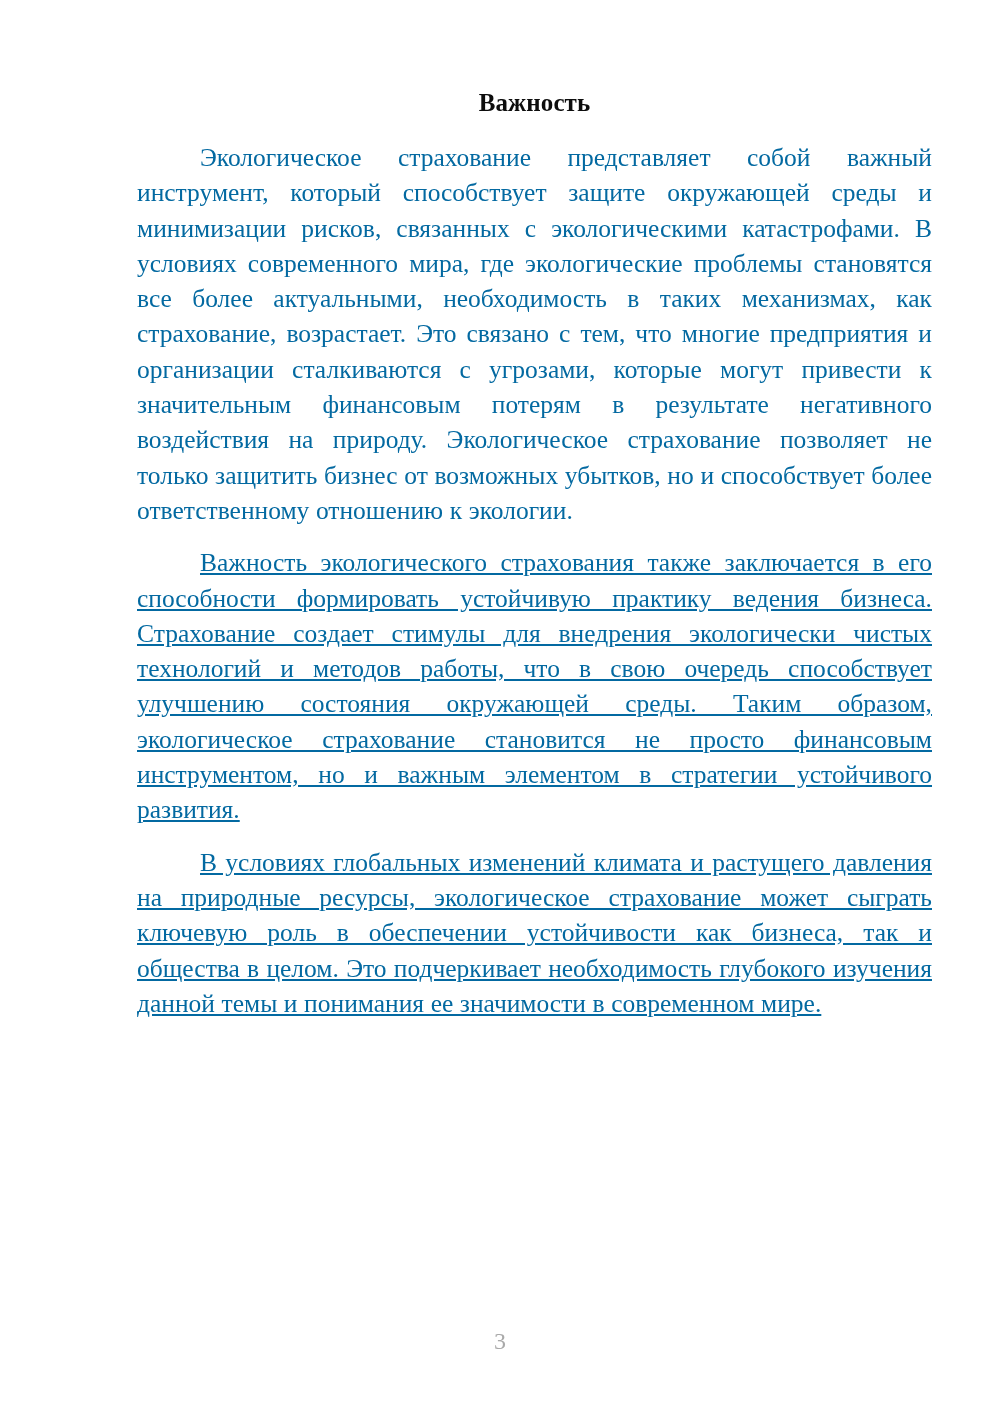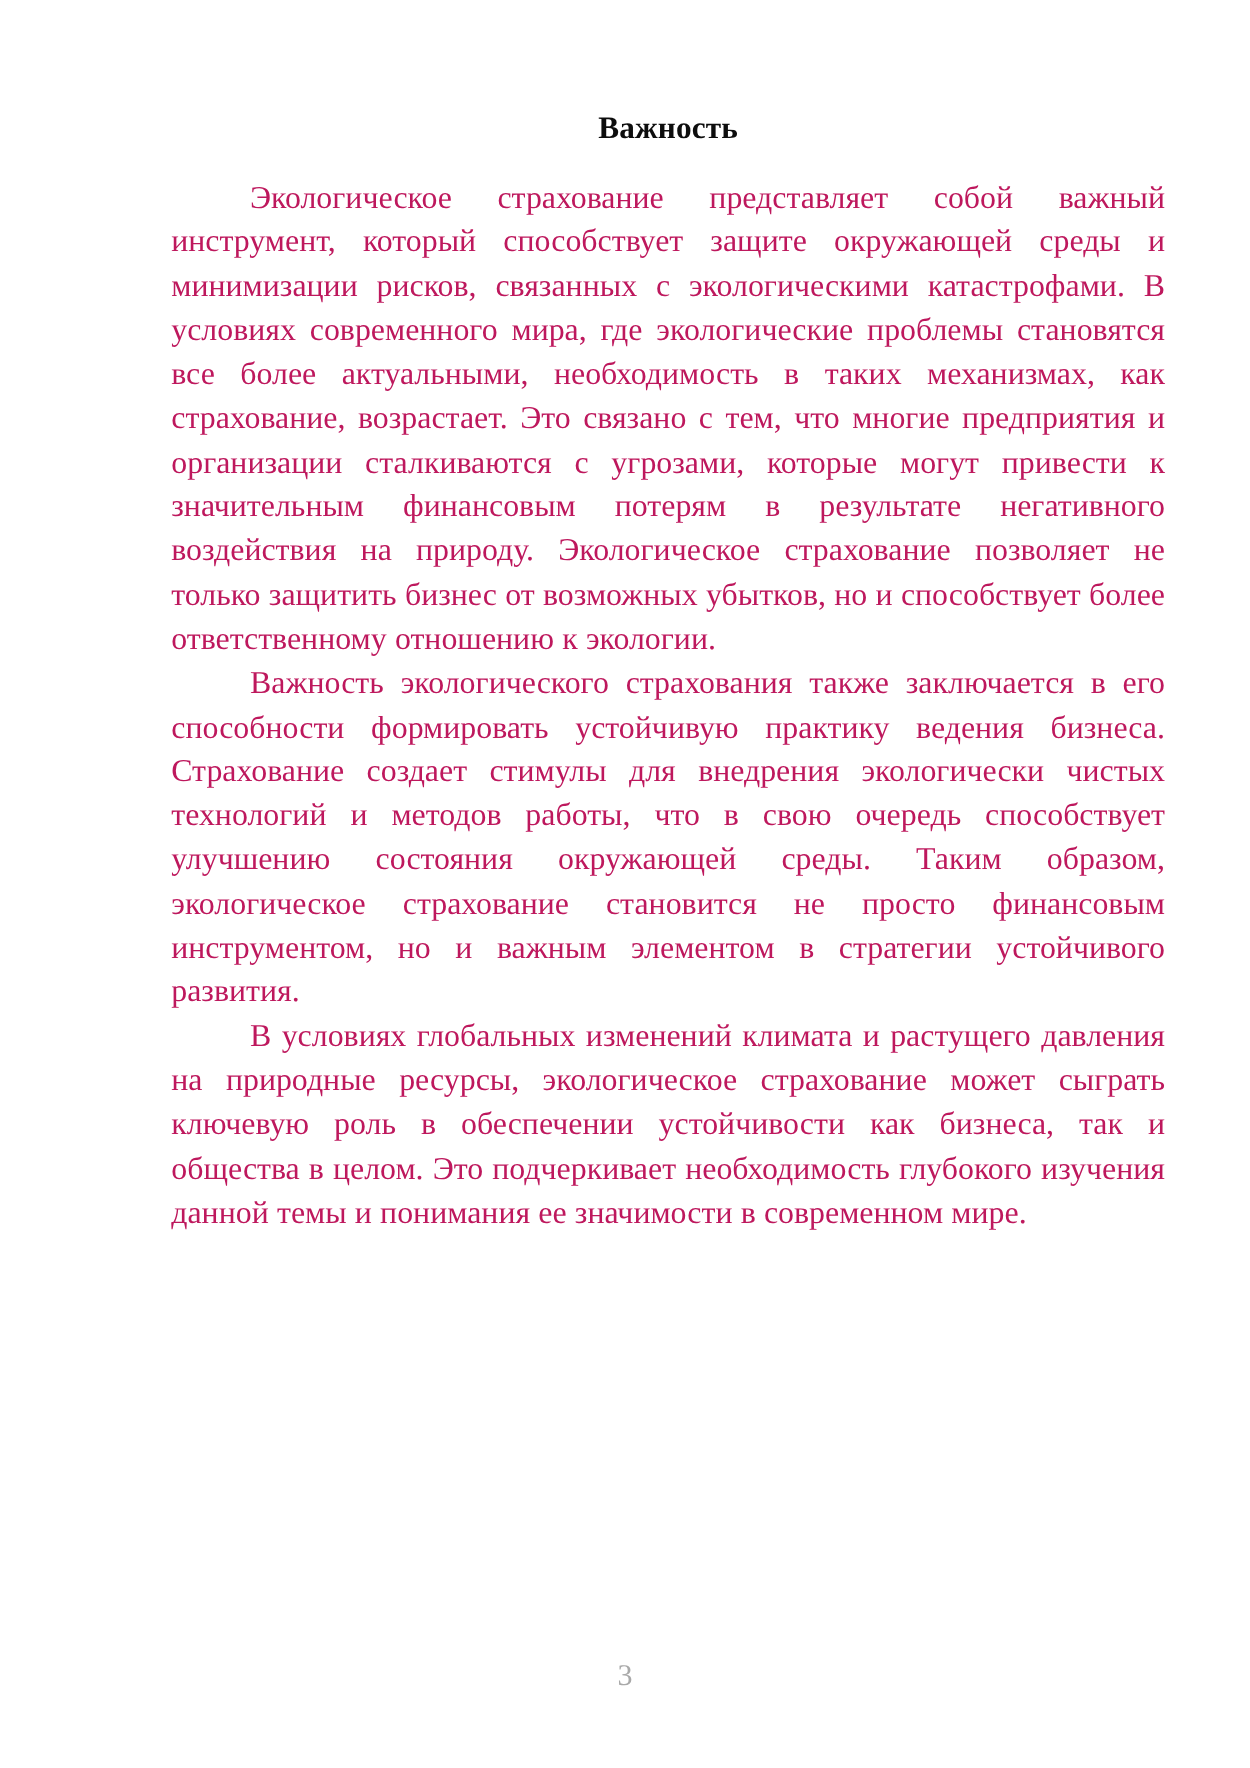--- a/index.html
+++ b/index.html
@@ -33,31 +33,33 @@
     color: #0d0d0d;
     text-align: center;
     line-height: 1.2;
     margin: 0 0 22px 0;
     letter-spacing: 0.1px;
   }
 
   .body-text {
     font-family: "Liberation Serif", "DejaVu Serif", serif;
     font-size: 25.5px;
-    color: #be185d;
+    color: #0369a1;
     text-align: justify;
     text-align-last: left;
     text-justify: inter-word;
     line-height: 35.3px;
     margin: 0;
     hyphens: none;
     word-spacing: 0.2px;
   }
 
   .body-text + .body-text {
+    margin-top: 17px;
+    text-decoration: underline;
   }
 
   .body-text .indent {
     display: inline-block;
     width: 63px;
   }
 
   .page-number {
     position: absolute;
     left: 0;

